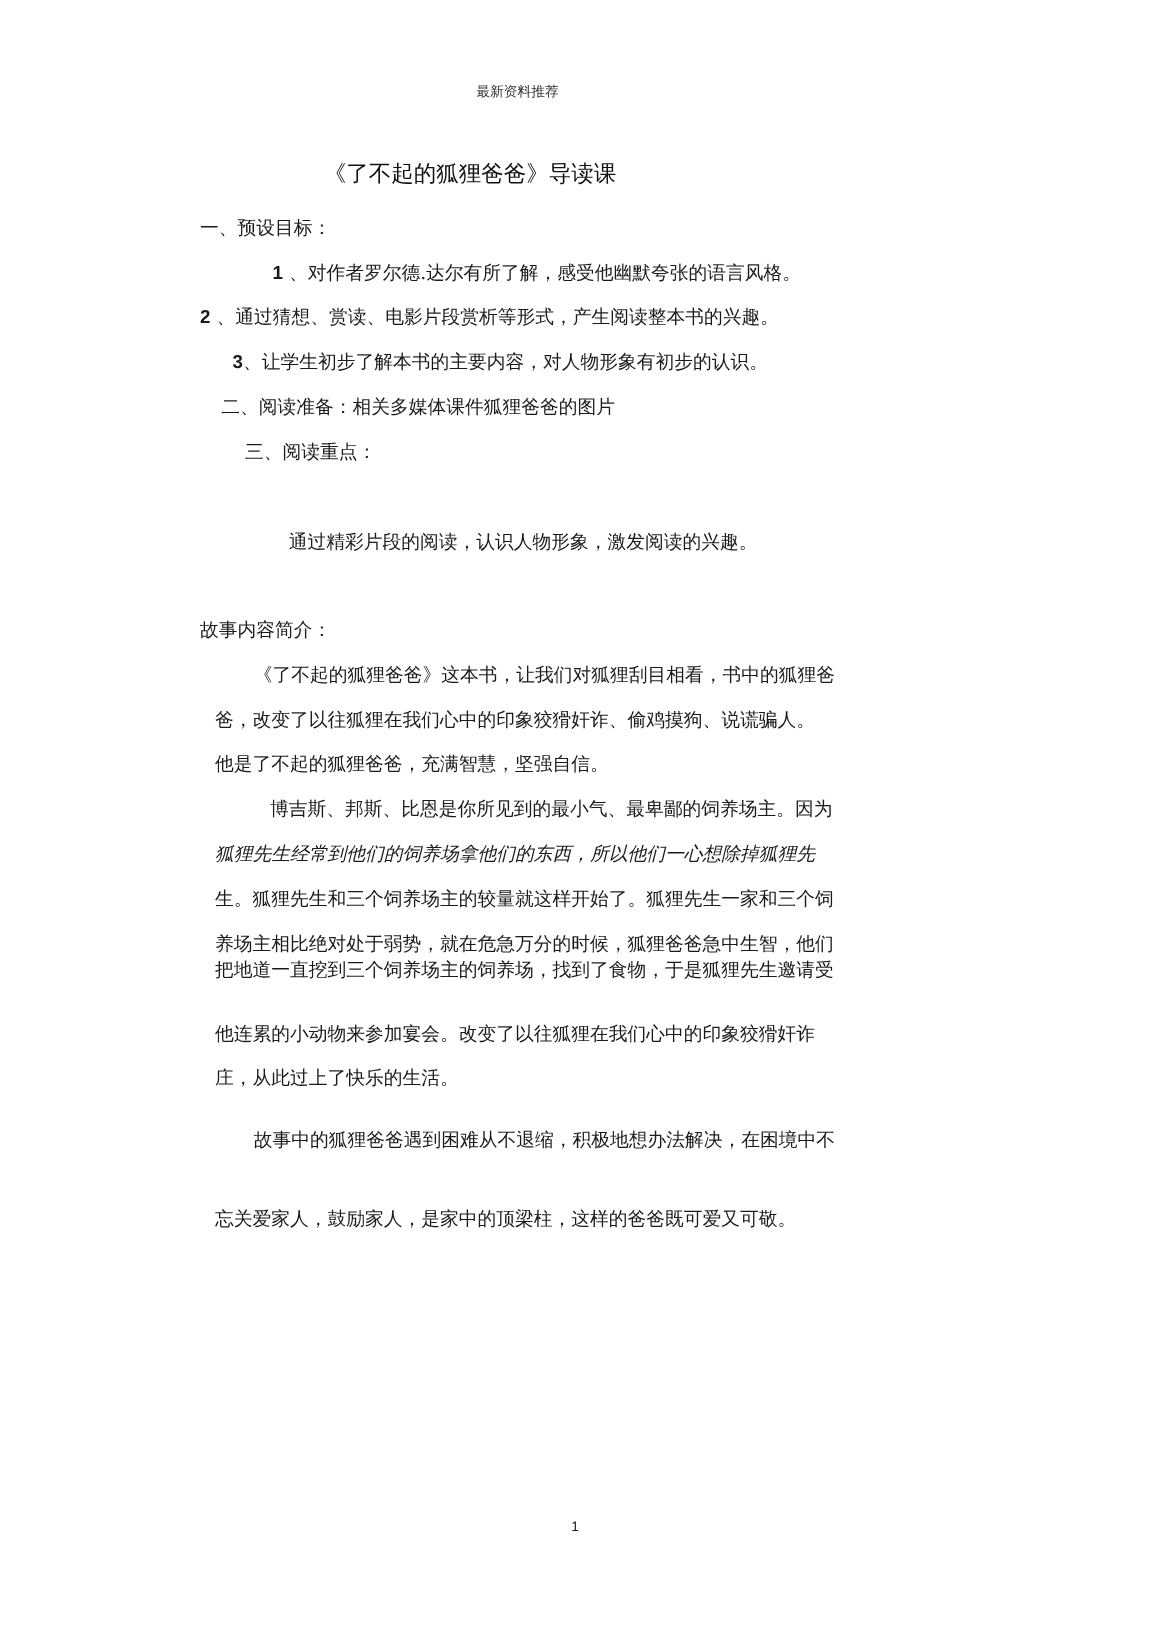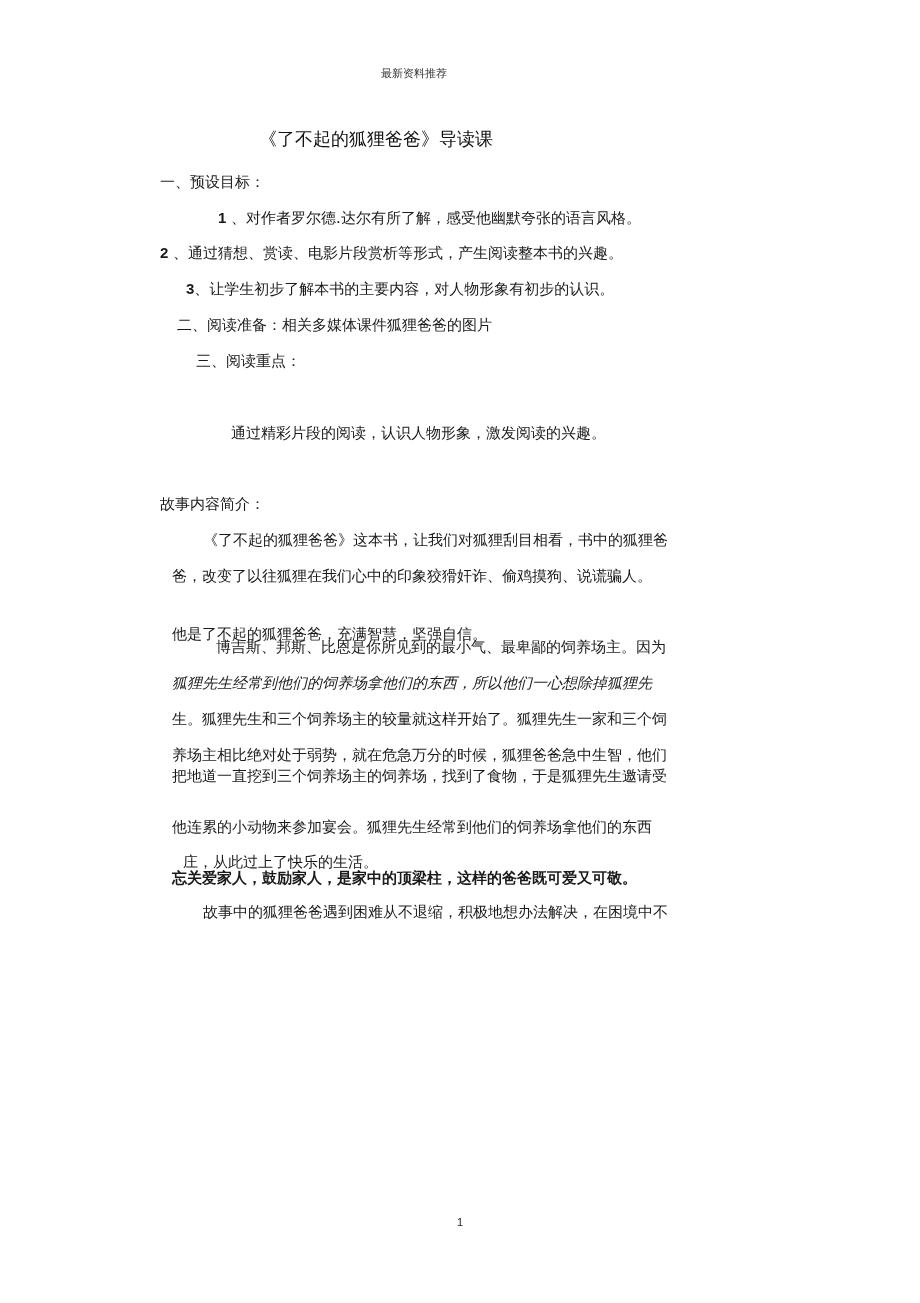--- a/index.html
+++ b/index.html
@@ -37,24 +37,24 @@
 <div class="abs p" style="top:315px; left:177px;">二、阅读准备：相关多媒体课件狐狸爸爸的图片</div>
 
 <div class="abs p" style="top:351px; left:160px;margin-left:36px;">三、阅读重点：</div>
 
 <div class="abs p" style="top:423px; left:231px;text-align:center;">通过精彩片段的阅读，认识人物形象，激发阅读的兴趣。</div>
 
 <div class="abs p" style="top:494px; left:160px;">故事内容简介：</div>
 
 <div class="abs p" style="top:530px; left:203px;">《了不起的狐狸爸爸》这本书，让我们对狐狸刮目相看，书中的狐狸爸</div>
 <div class="abs p" style="top:566px; left:172px;">爸，改变了以往狐狸在我们心中的印象狡猾奸诈、偷鸡摸狗、说谎骗人。</div>
-<div class="abs p" style="top:601px; left:172px;margin-top:23px;">他是了不起的狐狸爸爸，充满智慧，坚强自信。</div>
+<div class="abs p" style="top:601px; left:172px;">他是了不起的狐狸爸爸，充满智慧，坚强自信。</div>
 <div class="abs p" style="top:637px; left:216px;">博吉斯、邦斯、比恩是你所见到的最小气、最卑鄙的饲养场主。因为</div>
 <div class="abs p" style="top:673px; left:172px;font-style:italic;">狐狸先生经常到他们的饲养场拿他们的东西，所以他们一心想除掉狐狸先</div>
 <div class="abs p" style="top:709px; left:172px;">生。狐狸先生和三个饲养场主的较量就这样开始了。狐狸先生一家和三个饲</div>
 <div class="abs p" style="top:745px; left:172px;">养场主相比绝对处于弱势，就在危急万分的时候，狐狸爸爸急中生智，他们</div>
 <div class="abs p" style="top:766px; left:172px;">把地道一直挖到三个饲养场主的饲养场，找到了食物，于是狐狸先生邀请受</div>
-<div class="abs p" style="top:817px; left:172px;">他连累的小动物来参加宴会。狐狸先生经常到他们的饲养场拿他们的东西</div>
-<div class="abs p" style="top:852px; left:172px;margin-left:11px;">庄，从此过上了快乐的生活。</div>
+<div class="abs p" style="top:817px; left:172px;">他连累的小动物来参加宴会。改变了以往狐狸在我们心中的印象狡猾奸诈</div>
+<div class="abs p" style="top:852px; left:172px;">庄，从此过上了快乐的生活。</div>
 <div class="abs p" style="top:902px; left:203px;">故事中的狐狸爸爸遇到困难从不退缩，积极地想办法解决，在困境中不</div>
-<div class="abs p" style="top:868px; left:172px;font-weight:bold;">忘关爱家人，鼓励家人，是家中的顶梁柱，这样的爸爸既可爱又可敬。</div>
+<div class="abs p" style="top:965px; left:172px;">忘关爱家人，鼓励家人，是家中的顶梁柱，这样的爸爸既可爱又可敬。</div>
 
 <div class="abs footer">1</div>
 
 </body></html>

